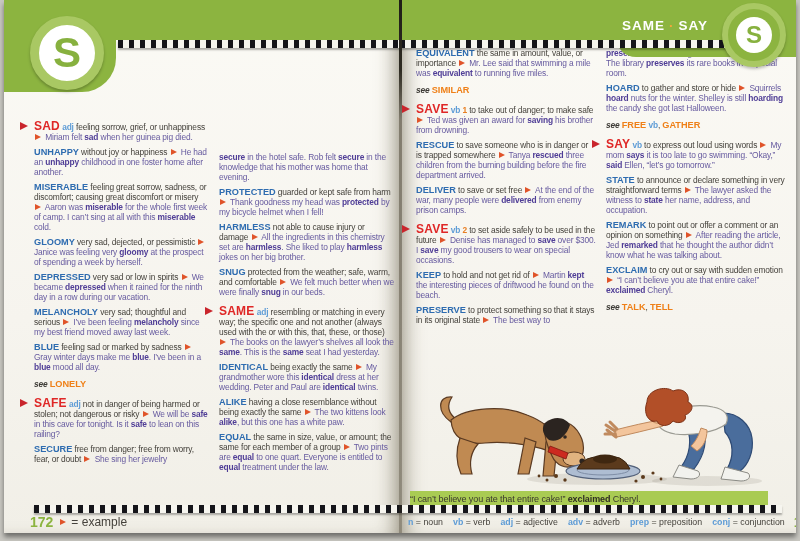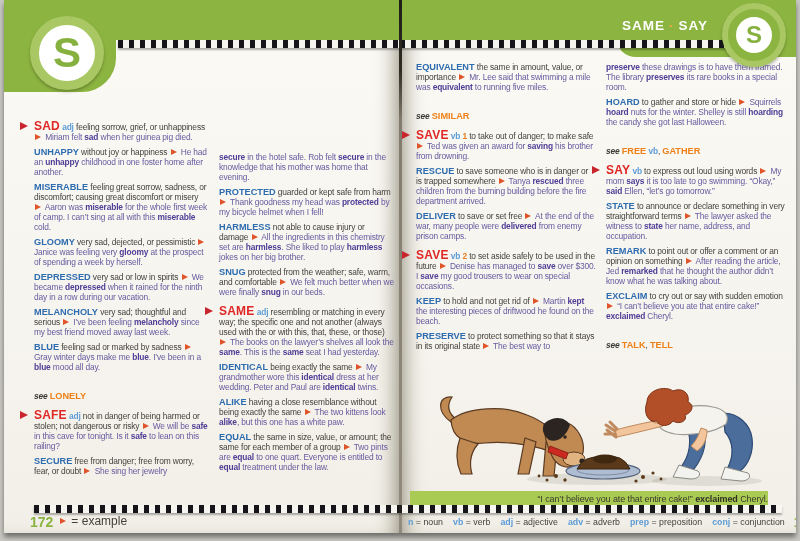--- a/index.html
+++ b/index.html
@@ -47,47 +47,47 @@
         align-items:center;justify-content:center;color:#87b13f;font-weight:bold;font-size:24px}
   .spread-title{position:absolute;top:18px;right:88px;z-index:6;color:#fff;font-weight:bold;
         font-size:13.5px;letter-spacing:1px;white-space:nowrap}
   .spread-title .sep{color:#f4a83a;padding:0 4px}
   
   .cols{position:absolute;top:48px;left:30px;right:6px;bottom:40px;display:flex;gap:10px;z-index:1}
   .page.right .cols{left:16px;right:10px}
   .col{flex:1;min-width:0}
   .col[data-col="left-0"]{padding-top:64px}
   .col[data-col="left-1"]{padding-top:104px}
-  .col[data-col="right-0"],.col[data-col="right-1"]{padding-top:14px}
+  .col[data-col="right-0"],.col[data-col="right-1"]{}
   
   .entry{position:relative;margin:0 0 5px 0;font-size:8.4px;line-height:10px;color:var(--ink);
          letter-spacing:-.15px}
   .entry.main{margin-top:9px}
-  .entry.see{margin:19px 0 7px 0}
+  .entry.see{margin:7px 0 7px 0}
   .tri-main{position:absolute;left:-14px;top:1px;width:0;height:0;
         border-left:8px solid #c9252c;border-top:4.5px solid transparent;border-bottom:4.5px solid transparent}
   .w-main{color:var(--red);font-weight:bold;font-size:12px;line-height:10px;letter-spacing:.2px}
   .w-sub{color:var(--blue);font-weight:bold;font-size:9.2px;letter-spacing:0}
   .pos{color:var(--posblue);font-weight:bold}
   .sense{color:var(--senseorange);font-weight:bold}
   .ex{color:var(--purple)}
   .exb{font-weight:bold;color:var(--purpleb)}
   .tri-ex{display:inline-block;width:0;height:0;border-left:6px solid #e0542a;
         border-top:3.5px solid transparent;border-bottom:3.5px solid transparent;margin:0 2px 0 1px}
   .see-label{font-style:italic;font-weight:bold;color:#3c3a35}
   .see-ref{color:var(--orange);font-weight:bold;font-size:9.2px;letter-spacing:0}
   .see-pos{color:var(--posblue);font-weight:bold;font-style:normal}
   
   .illustration{position:absolute;left:6px;right:8px;top:380px;height:108px;z-index:1}
   .caption{position:absolute;left:10px;right:28px;bottom:27px;height:15px;background:var(--lightgreen);
-        color:#3a382e;font-size:9px;display:flex;align-items:center;justify-content:flex-end;z-index:5;
+        color:#3a382e;font-size:9px;display:flex;align-items:center;justify-content:flex-start;z-index:5;
         letter-spacing:-.1px}
   .caption b{color:#2f2d25}
   
-  .footer-left{position:absolute;left:26px;bottom:3px;display:flex;align-items:flex-start;gap:6px;z-index:7}
+  .footer-left{position:absolute;left:26px;bottom:3px;display:flex;align-items:center;gap:6px;z-index:7}
   .footer-right{position:absolute;left:8px;right:8px;bottom:3px;display:flex;align-items:center;gap:9px;
         z-index:7;font-size:8.8px;color:var(--ink);white-space:nowrap}
   .page-num{color:var(--green);font-weight:bold;font-size:14px}
   .ex-key{font-size:12px;color:var(--ink);display:flex;align-items:center;gap:3px}
   .legend{display:flex;gap:10px;align-items:flex-end}
   .legend .abbr{color:var(--posblue);font-weight:bold}
   .footer-right .page-num{margin-left:auto}
 </style>
 </head>
 <body>

